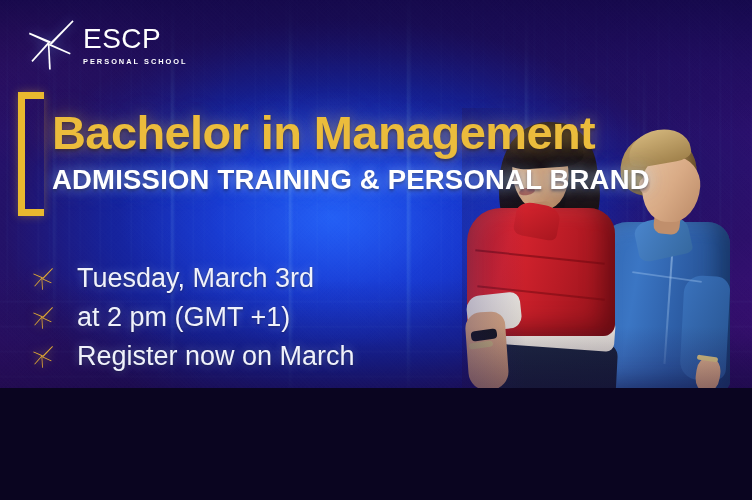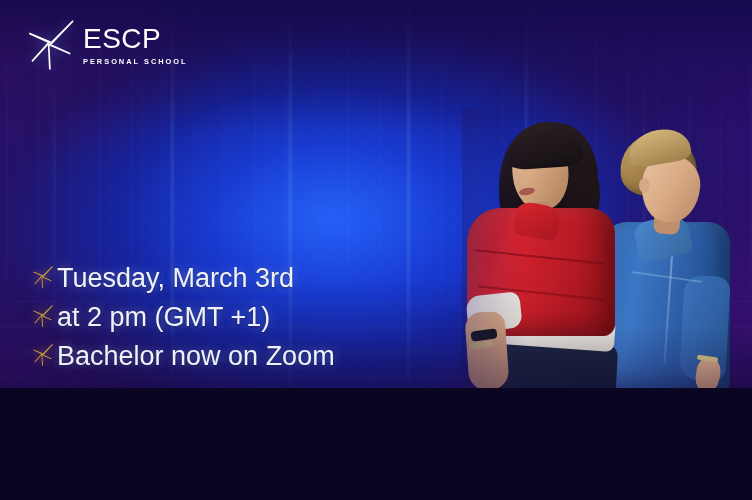--- a/index.html
+++ b/index.html
@@ -215,21 +215,22 @@
   .details {
     position: absolute;
     left: 32px;
     bottom: 18px;
     display: flex;
     flex-direction: column;
     gap: 12px;
   }
   .detail-row {
     display: flex;
-    gap: 4px;
+    align-items: center;
+    gap: 24px;
   }
   .bullet-star {
     width: 21px;
     height: 23px;
     flex: 0 0 auto;
     display: block;
     filter: drop-shadow(0 0 4px rgba(233,185,47,0.55));
   }
   .detail-text {
     color: #f0f2fb;
@@ -524,20 +525,27 @@
         <polygon points="23.4,25.4 6.6,44.0 5.4,42.8 22.0,24.2"></polygon>
         <polygon points="23.4,25.4 24.8,51.6 23.0,51.6 21.8,25.6"></polygon>
       </g>
     </svg>
     <div class="logo-text">
       <div class="logo-name">ESCP</div>
       <div class="logo-sub">PERSONAL SCHOOL</div>
     </div>
   </div>
 
+  <div class="headline">
+    <div class="bracket"></div>
+    <div class="headline-text">
+      <div class="title">Bachelor in Management</div>
+      <div class="subtitle">ADMISSION TRAINING &amp; PERSONAL BRAND</div>
+    </div>
+  </div>
 
   <div class="details">
 
     <div class="detail-row">
       <svg class="bullet-star" viewBox="0 0 21 23">
         <g fill="#e3ac33">
           <polygon points="10.2,11.3 20.3,1.0 20.9,1.7 11.2,12.0"></polygon>
           <polygon points="10.2,11.3 1.3,7.2 1.5,6.4 11.0,10.4"></polygon>
           <polygon points="10.2,11.3 19.5,15.6 19.2,16.3 9.8,12.1"></polygon>
           <polygon points="10.2,11.3 2.9,19.5 2.3,18.9 9.6,10.7"></polygon>
@@ -563,18 +571,18 @@
     <div class="detail-row">
       <svg class="bullet-star" viewBox="0 0 21 23">
         <g fill="#e3ac33">
           <polygon points="10.2,11.3 20.3,1.0 20.9,1.7 11.2,12.0"></polygon>
           <polygon points="10.2,11.3 1.3,7.2 1.5,6.4 11.0,10.4"></polygon>
           <polygon points="10.2,11.3 19.5,15.6 19.2,16.3 9.8,12.1"></polygon>
           <polygon points="10.2,11.3 2.9,19.5 2.3,18.9 9.6,10.7"></polygon>
           <polygon points="10.2,11.3 10.9,22.8 10.1,22.8 9.5,11.4"></polygon>
         </g>
       </svg>
-      <div class="detail-text">Bachelor now on Zoom</div>
+      <div class="detail-text">Register now on March</div>
     </div>
 
   </div>
 
 </div>
 
 </body></html>

